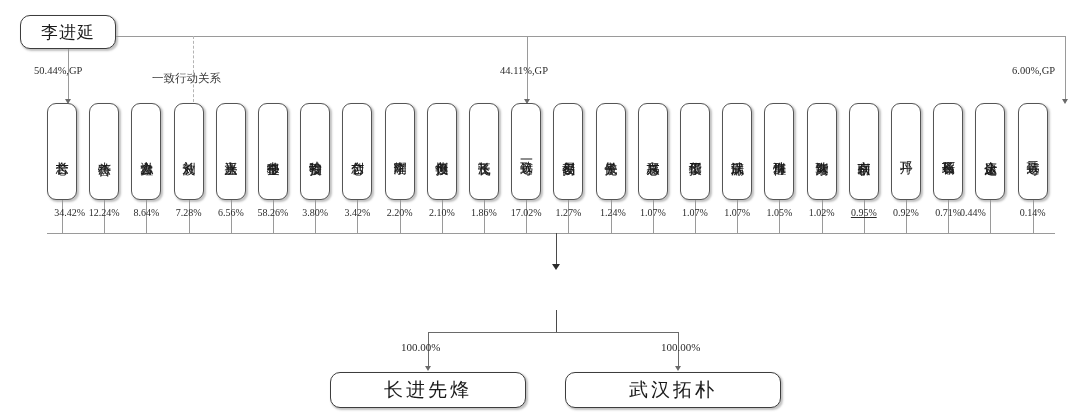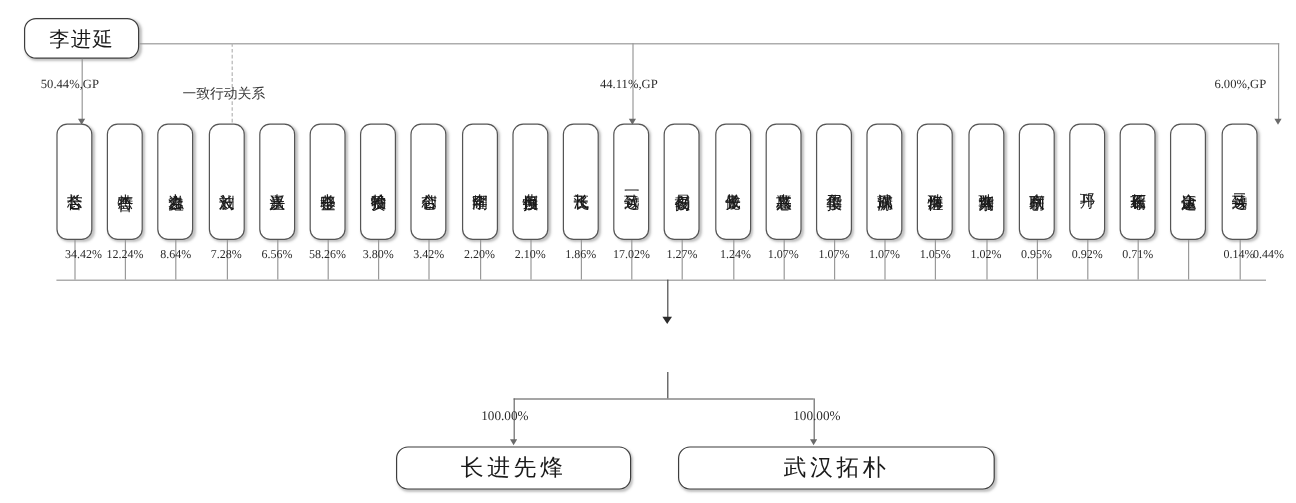--- a/index.html
+++ b/index.html
@@ -272,36 +272,36 @@
       <div class="lbl-pct" style="left: 779.4px;">1.05%</div>
       <div class="node node-sh" style="left: 806.6px;">
         <span class="vtext">珠海紫荆</span>
       </div>
       <div class="vline" style="left: 821.6px; top: 200px; height: 33px;"></div>
       <div class="lbl-pct" style="left: 821.6px;">1.02%</div>
       <div class="node node-sh" style="left: 848.8px;">
         <span class="vtext">南京联创</span>
       </div>
       <div class="vline" style="left: 863.8px; top: 200px; height: 33px;"></div>
-      <div class="lbl-pct" style="left: 863.8px;">0.95%</div>
+      <div class="lbl-pct" style="left: 863.8px; text-decoration: underline;">0.95%</div>
       <div class="node node-sh" style="left: 891px;">
         <span class="vtext">邛丹</span>
       </div>
       <div class="vline" style="left: 906px; top: 200px; height: 33px;"></div>
       <div class="lbl-pct" style="left: 906px;">0.92%</div>
       <div class="node node-sh" style="left: 933.2px;">
         <span class="vtext">长瑞琢石</span>
       </div>
       <div class="vline" style="left: 948.2px; top: 200px; height: 33px;"></div>
       <div class="lbl-pct" style="left: 948.2px;">0.71%</div>
       <div class="node node-sh" style="left: 975.4px;">
         <span class="vtext">金康运达</span>
       </div>
       <div class="vline" style="left: 990.4px; top: 200px; height: 33px;"></div>
-      <div class="lbl-pct" style="left: 1047px; text-align: right;">0.44%</div>
+      <div class="lbl-pct" style="left: 973px;">0.44%</div>
       <div class="node node-sh" style="left: 1017.6px;">
         <span class="vtext">致远二号</span>
       </div>
       <div class="vline" style="left: 1032.6px; top: 200px; height: 33px;"></div>
       <div class="lbl-pct" style="left: 1032.6px;">0.14%</div>
     </div>
 
   <div class="hline" style="left:47px; top:233px; width:1008px;"></div>
   <div class="vline-dark" style="left:556px; top:233px; height:32px;"></div>
   <div class="arrow-down" style="left:552px; top:264px;"></div>
@@ -314,17 +314,17 @@
   <div class="arrow-down-sm" style="left:425px; top:366px;"></div>
   <div class="lbl-100" style="left:401px;">100.00%</div>
 
   <div class="vline" style="left:678px; top:332px; height:36px; border-left-color:#6a6a6a;"></div>
   <div class="arrow-down-sm" style="left:675px; top:366px;"></div>
   <div class="lbl-100" style="left:661px;">100.00%</div>
 
   <div class="node node-sub" style="left:330px; width:196px;">
     <span>长进先烽</span>
   </div>
-  <div class="node node-sub" style="left:565px; width:264px;">
+  <div class="node node-sub" style="left:565px; width:216px;">
     <span>武汉拓朴</span>
   </div>
 
 </div>
 
 </body></html>

